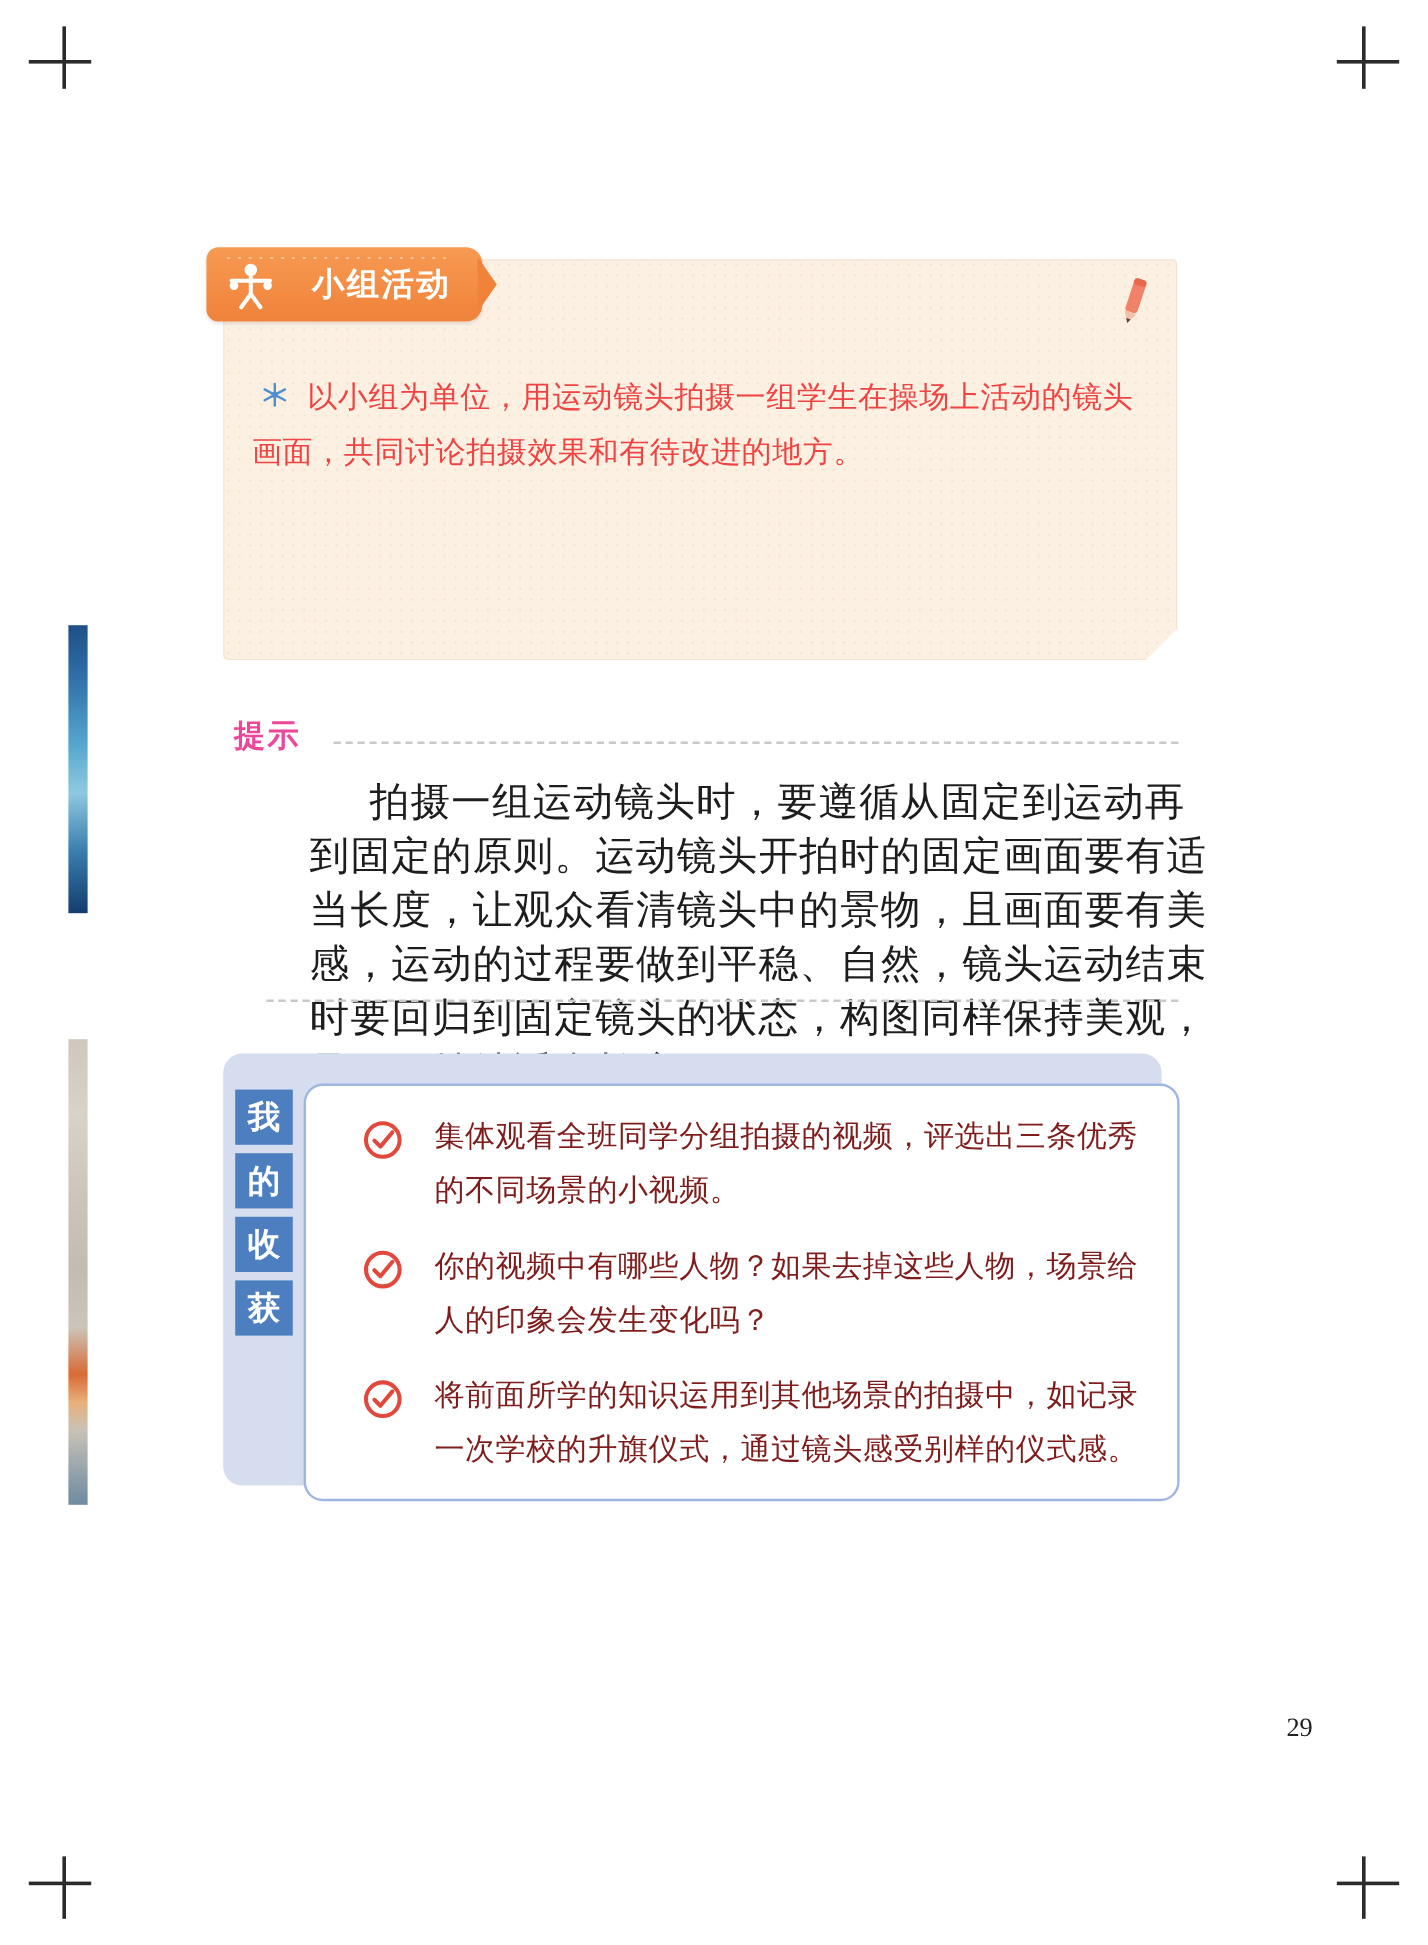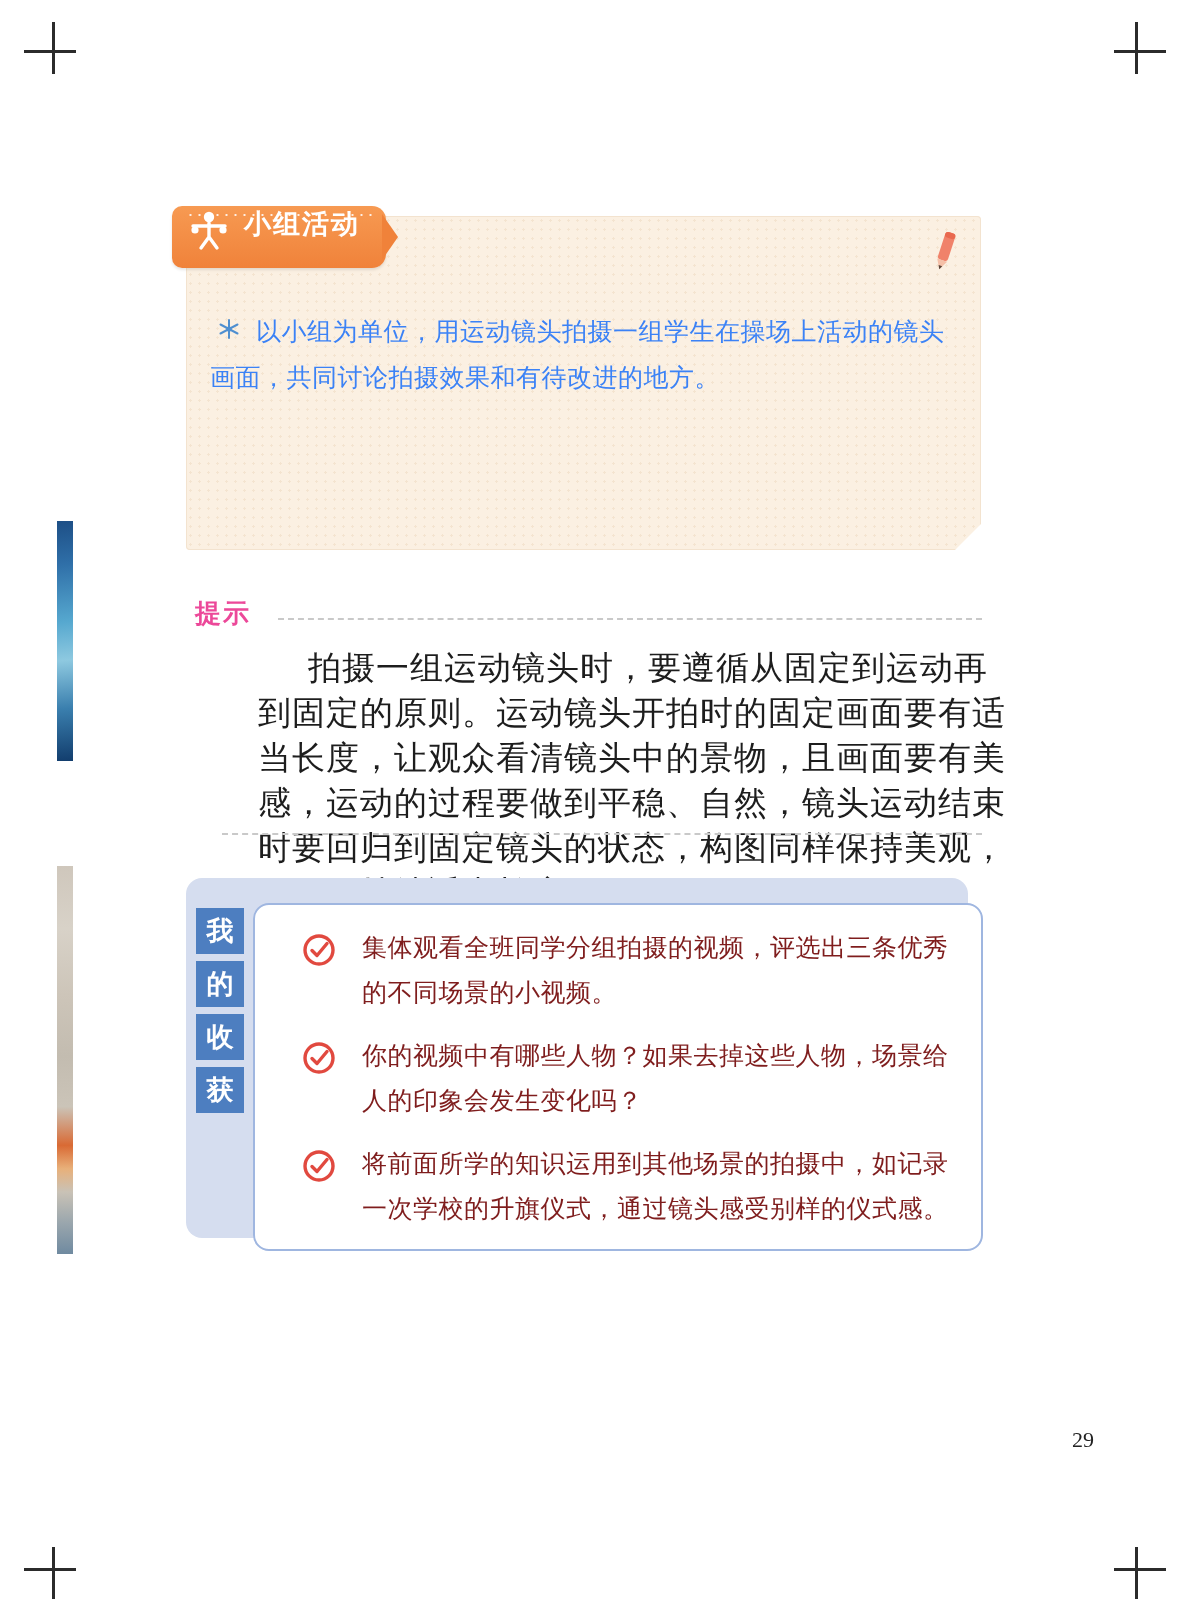--- a/index.html
+++ b/index.html
@@ -115,21 +115,22 @@
 
   .activity-tab {
     position: absolute;
     left: 172px;
     top: 206px;
     height: 62px;
     padding: 0 26px 0 14px;
     background: linear-gradient(180deg, #f79a52 0%, #f0823a 100%);
     border-radius: 10px 14px 14px 10px;
     display: flex;
-    gap: 10px;
+    align-items: center;
+    gap: 26px;
     box-shadow: 0 2px 3px rgba(0,0,0,.10);
   }
   .activity-tab::after {
     content: "";
     position: absolute;
     right: -12px;
     top: 8px;
     width: 0; height: 0;
     border-top: 23px solid transparent;
     border-bottom: 23px solid transparent;
@@ -152,21 +153,21 @@
     letter-spacing: 2px;
     margin-left: 2px;
   }
   .tab-icon { width: 46px; height: 46px; display:block; }
 
   .activity-body {
     position: absolute;
     left: 210px;
     top: 308px;
     width: 752px;
-    color: #3b82f6;
+    color: #ef4444;
     font-size: 25px;
     line-height: 46px;
     letter-spacing: .5px;
   }
   .bullet-para {
     position: relative;
     text-indent: 46px;
     margin: 0 0 12px 0;
   }
   .bullet-mark {

